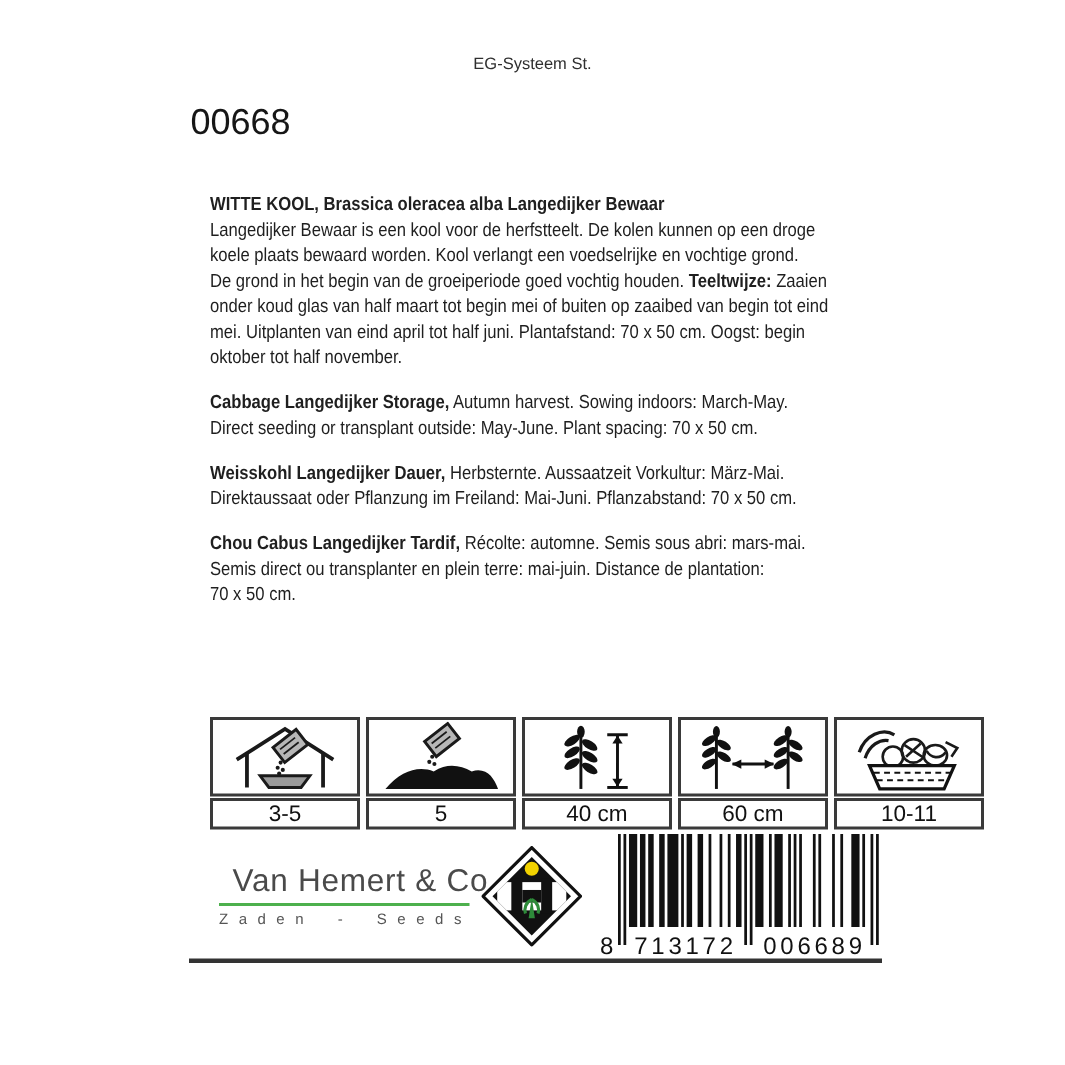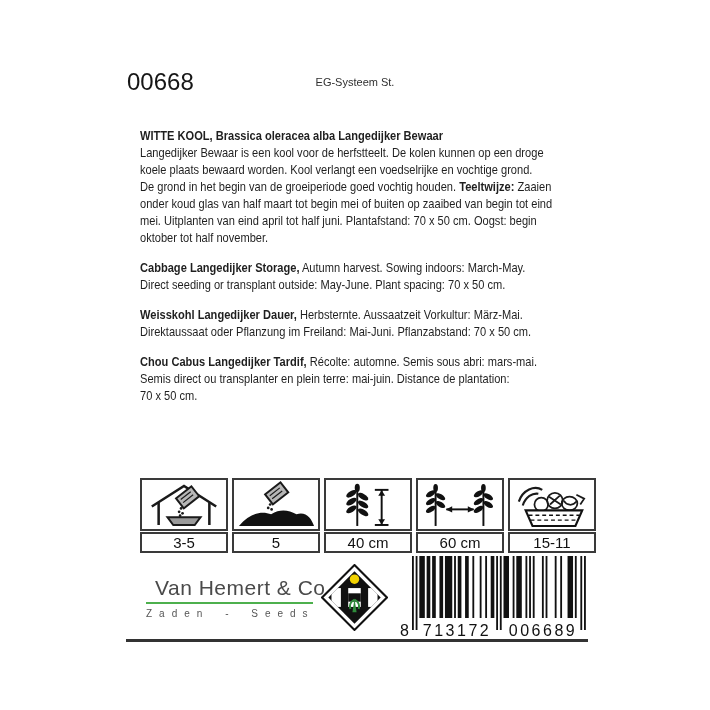--- a/index.html
+++ b/index.html
@@ -1,33 +1,33 @@
 <!DOCTYPE html>
 <html><head>
 <meta charset="utf-8">
 <style>
   html,body{margin:0;padding:0;background:#fff;}
   body{width:710px;height:710px;position:relative;overflow:hidden;
        font-family:"Liberation Sans",sans-serif;color:#1f1f1f;}
   .abs{position:absolute;}
 
   
-  .eg-label{top:37px;left:0;width:710px;text-align:center;font-size:11px;color:#2f2f2f;margin-top:39px;}
+  .eg-label{top:37px;left:0;width:710px;text-align:center;font-size:11px;color:#2f2f2f;}
   .article{left:127px;top:68px;font-size:24px;color:#161616;letter-spacing:0px;}
 
   
   .body-text{left:140px;top:128px;width:510px;transform:scaleX(0.88);
              transform-origin:0 0;font-size:12.6px;line-height:17px;}
   .body-text p{margin:0 0 13px 0;}
   .body-text .line{white-space:nowrap;}
   .b{font-weight:bold;}
 
   
   .picto-row{left:140px;top:478px;display:flex;gap:4px;}
-  .picto-cell{width:88px;}
+  .picto-cell{width:100px;}
   .picto-img{box-sizing:border-box;height:53px;border:2px solid #3a3a3a;
              display:flex;align-items:center;justify-content:center;background:#fff;}
   .picto-label{box-sizing:border-box;height:21px;border:2px solid #3a3a3a;margin-top:1px;
                display:flex;align-items:center;justify-content:center;
                font-size:15px;color:#111;background:#fff;}
 
   
   .brand-name{left:155px;top:576px;font-size:21px;color:#4a4a4a;letter-spacing:0.5px;}
   .brand-underline{left:146px;top:602px;width:167px;height:2px;background:#4db04d;}
   .brand-tagline{left:146px;top:608px;font-size:10px;color:#555;
@@ -188,21 +188,21 @@
           <path d="M53 20 C56 25 62 26 66 21"></path>
           <path d="M66 14 L74 18 L70 24"></path>
         </g>
         <path d="M14 30 H72 L65 46 H21 Z" fill="#fff" stroke="#111" stroke-width="2.2"></path>
         <g stroke="#111" stroke-width="1.4" stroke-dasharray="4 3">
           <line x1="17" y1="35" x2="69" y2="35"></line>
           <line x1="19" y1="40" x2="67" y2="40"></line>
         </g>
       </svg>
     </div>
-    <div class="picto-label">15-11</div>
+    <div class="picto-label">10-11</div>
   </div>
 
 </div>
 
 <div class="abs brand-name">Van Hemert &amp; Co</div>
 <div class="abs brand-underline"></div>
 <div class="abs brand-tagline">Zaden - Seeds</div>
 
 <div class="abs diamond-logo">
   <svg width="67" height="67" viewBox="0 0 64 64">

